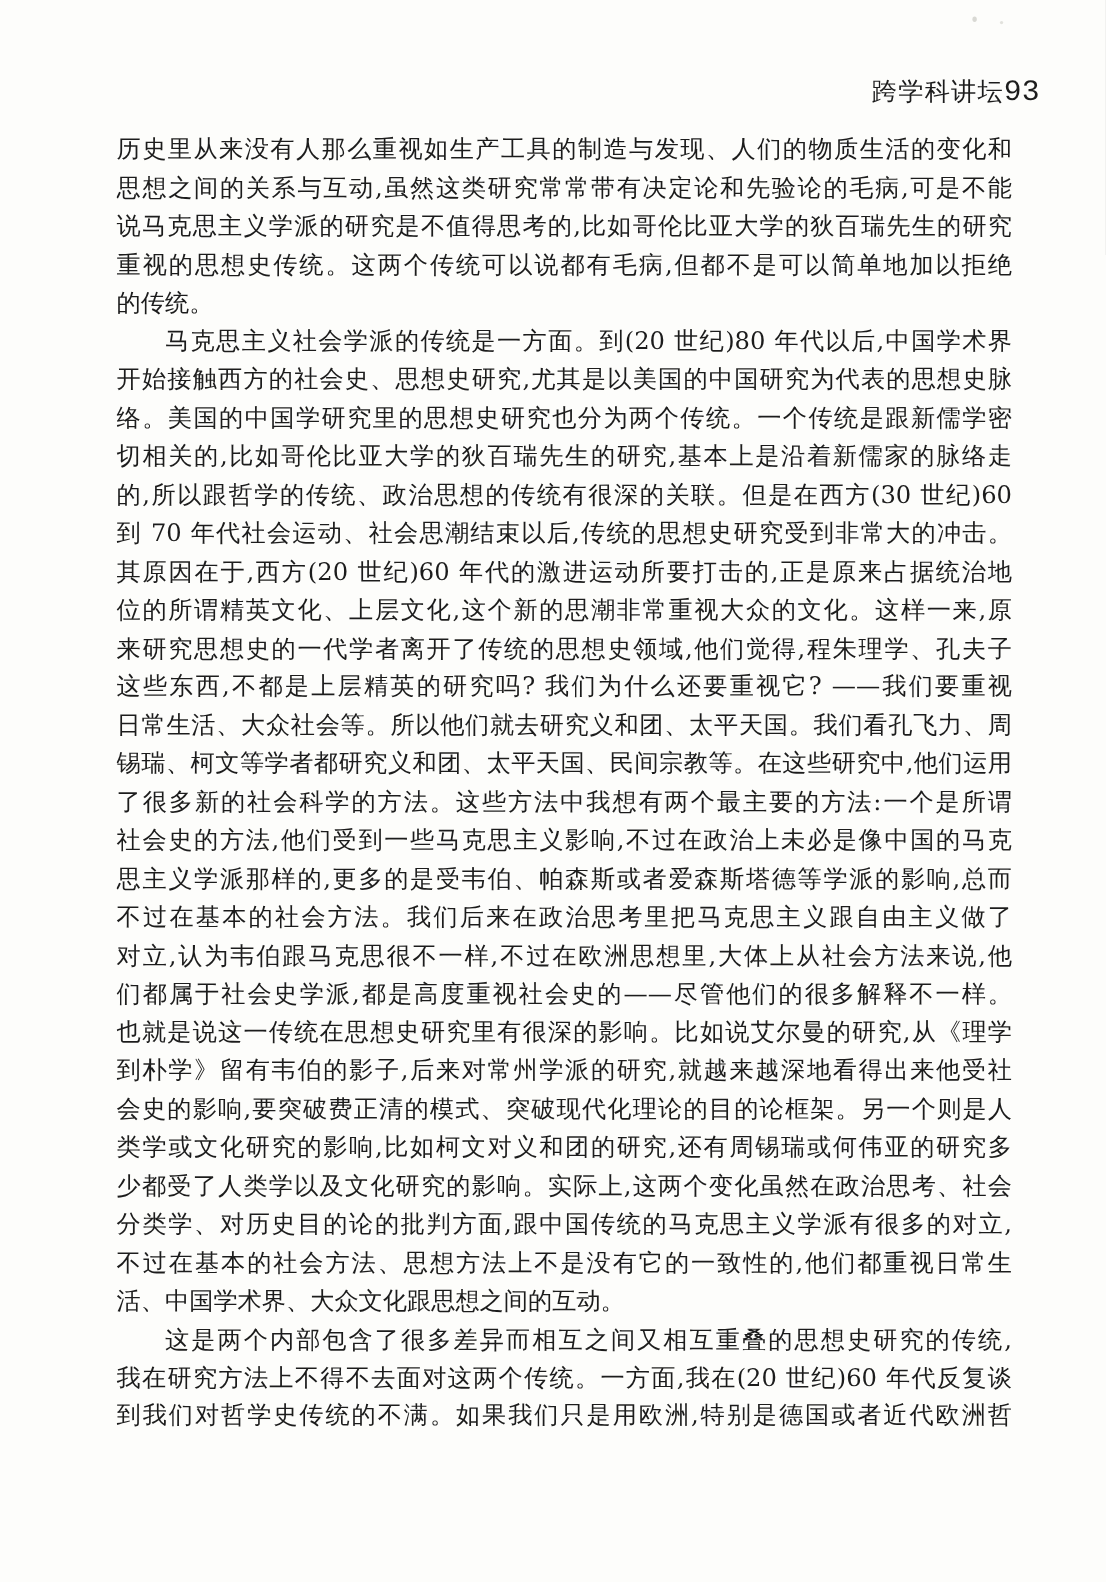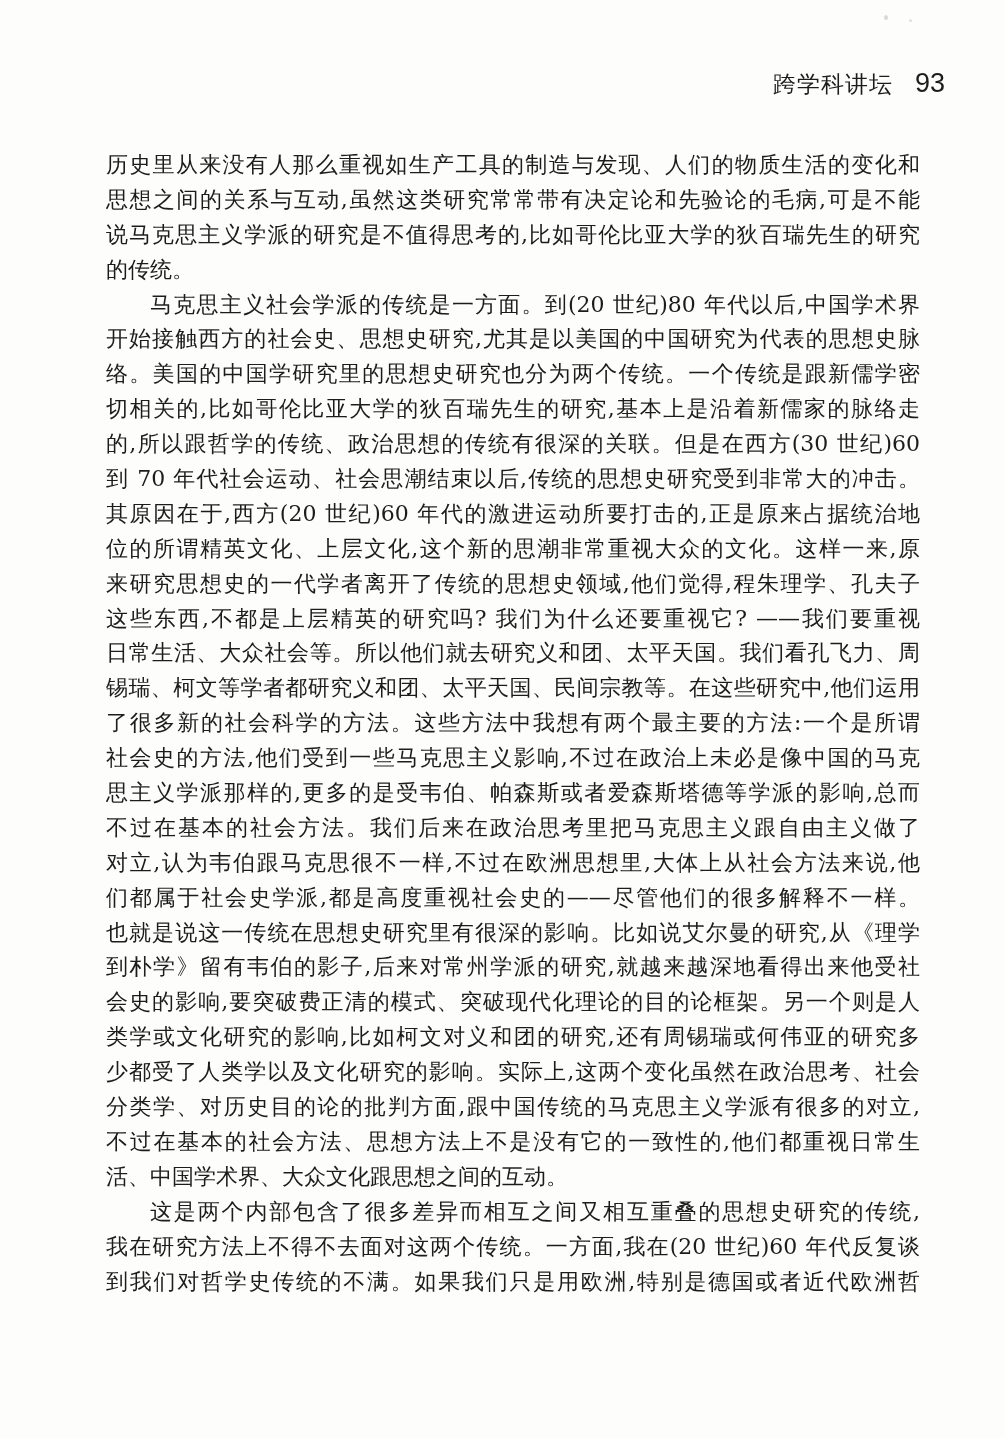--- a/index.html
+++ b/index.html
@@ -15,43 +15,41 @@
     background: var(--paper, #fdfdfb);
     overflow: hidden;
     color: var(--ink, #1c1c1c);
   }
   .running-header {
     position: absolute;
     top: 68px;
     right: 60px;
     display: flex;
     align-items: baseline;
-    gap: 22px;
-    font-family: Liberation Sans, sans-serif;
+    font-family: Liberation Mono, monospace;
     font-size: 23px;
     font-weight: 500;
     letter-spacing: 1px;
     color: var(--ink, #1c1c1c);
     white-space: nowrap;
   }
   .running-header .page-num {
     font-size: 27px;
     letter-spacing: 0;
     font-weight: 500;
   }
   .text-block {
     position: absolute;
     left: 106px;
     top: 120px;
     width: 814px;
     font-family: "DejaVu Serif", "Liberation Serif", serif;
     font-size: 22px;
     line-height: 34.9px;
     color: var(--ink, #1c1c1c);
-    margin-top: 28px;
   }
   .line {
     height: 34.9px;
     overflow: hidden;
     white-space: nowrap;
     text-align: justify;
     text-align-last: justify;
     text-justify: inter-character;
   }
   .line.short {
@@ -77,20 +75,21 @@
 
   <div class="running-header">
     <span class="section-title">跨学科讲坛</span>
     <span class="page-num">93</span>
   </div>
 
   <div class="text-block">
       <div class="line">历史里从来没有人那么重视如生产工具的制造与发现、人们的物质生活的变化和</div>
       <div class="line">思想之间的关系与互动,虽然这类研究常常带有决定论和先验论的毛病,可是不能</div>
       <div class="line">说马克思主义学派的研究是不值得思考的,比如哥伦比亚大学的狄百瑞先生的研究</div>
+      <div class="line">重视的思想史传统。这两个传统可以说都有毛病,但都不是可以简单地加以拒绝</div>
       <div class="line short">的传统。</div>
       <div class="line indent">马克思主义社会学派的传统是一方面。到(20 世纪)80 年代以后,中国学术界</div>
       <div class="line">开始接触西方的社会史、思想史研究,尤其是以美国的中国研究为代表的思想史脉</div>
       <div class="line">络。美国的中国学研究里的思想史研究也分为两个传统。一个传统是跟新儒学密</div>
       <div class="line">切相关的,比如哥伦比亚大学的狄百瑞先生的研究,基本上是沿着新儒家的脉络走</div>
       <div class="line">的,所以跟哲学的传统、政治思想的传统有很深的关联。但是在西方(30 世纪)60</div>
       <div class="line">到 70 年代社会运动、社会思潮结束以后,传统的思想史研究受到非常大的冲击。</div>
       <div class="line">其原因在于,西方(20 世纪)60 年代的激进运动所要打击的,正是原来占据统治地</div>
       <div class="line">位的所谓精英文化、上层文化,这个新的思潮非常重视大众的文化。这样一来,原</div>
       <div class="line">来研究思想史的一代学者离开了传统的思想史领域,他们觉得,程朱理学、孔夫子</div>

